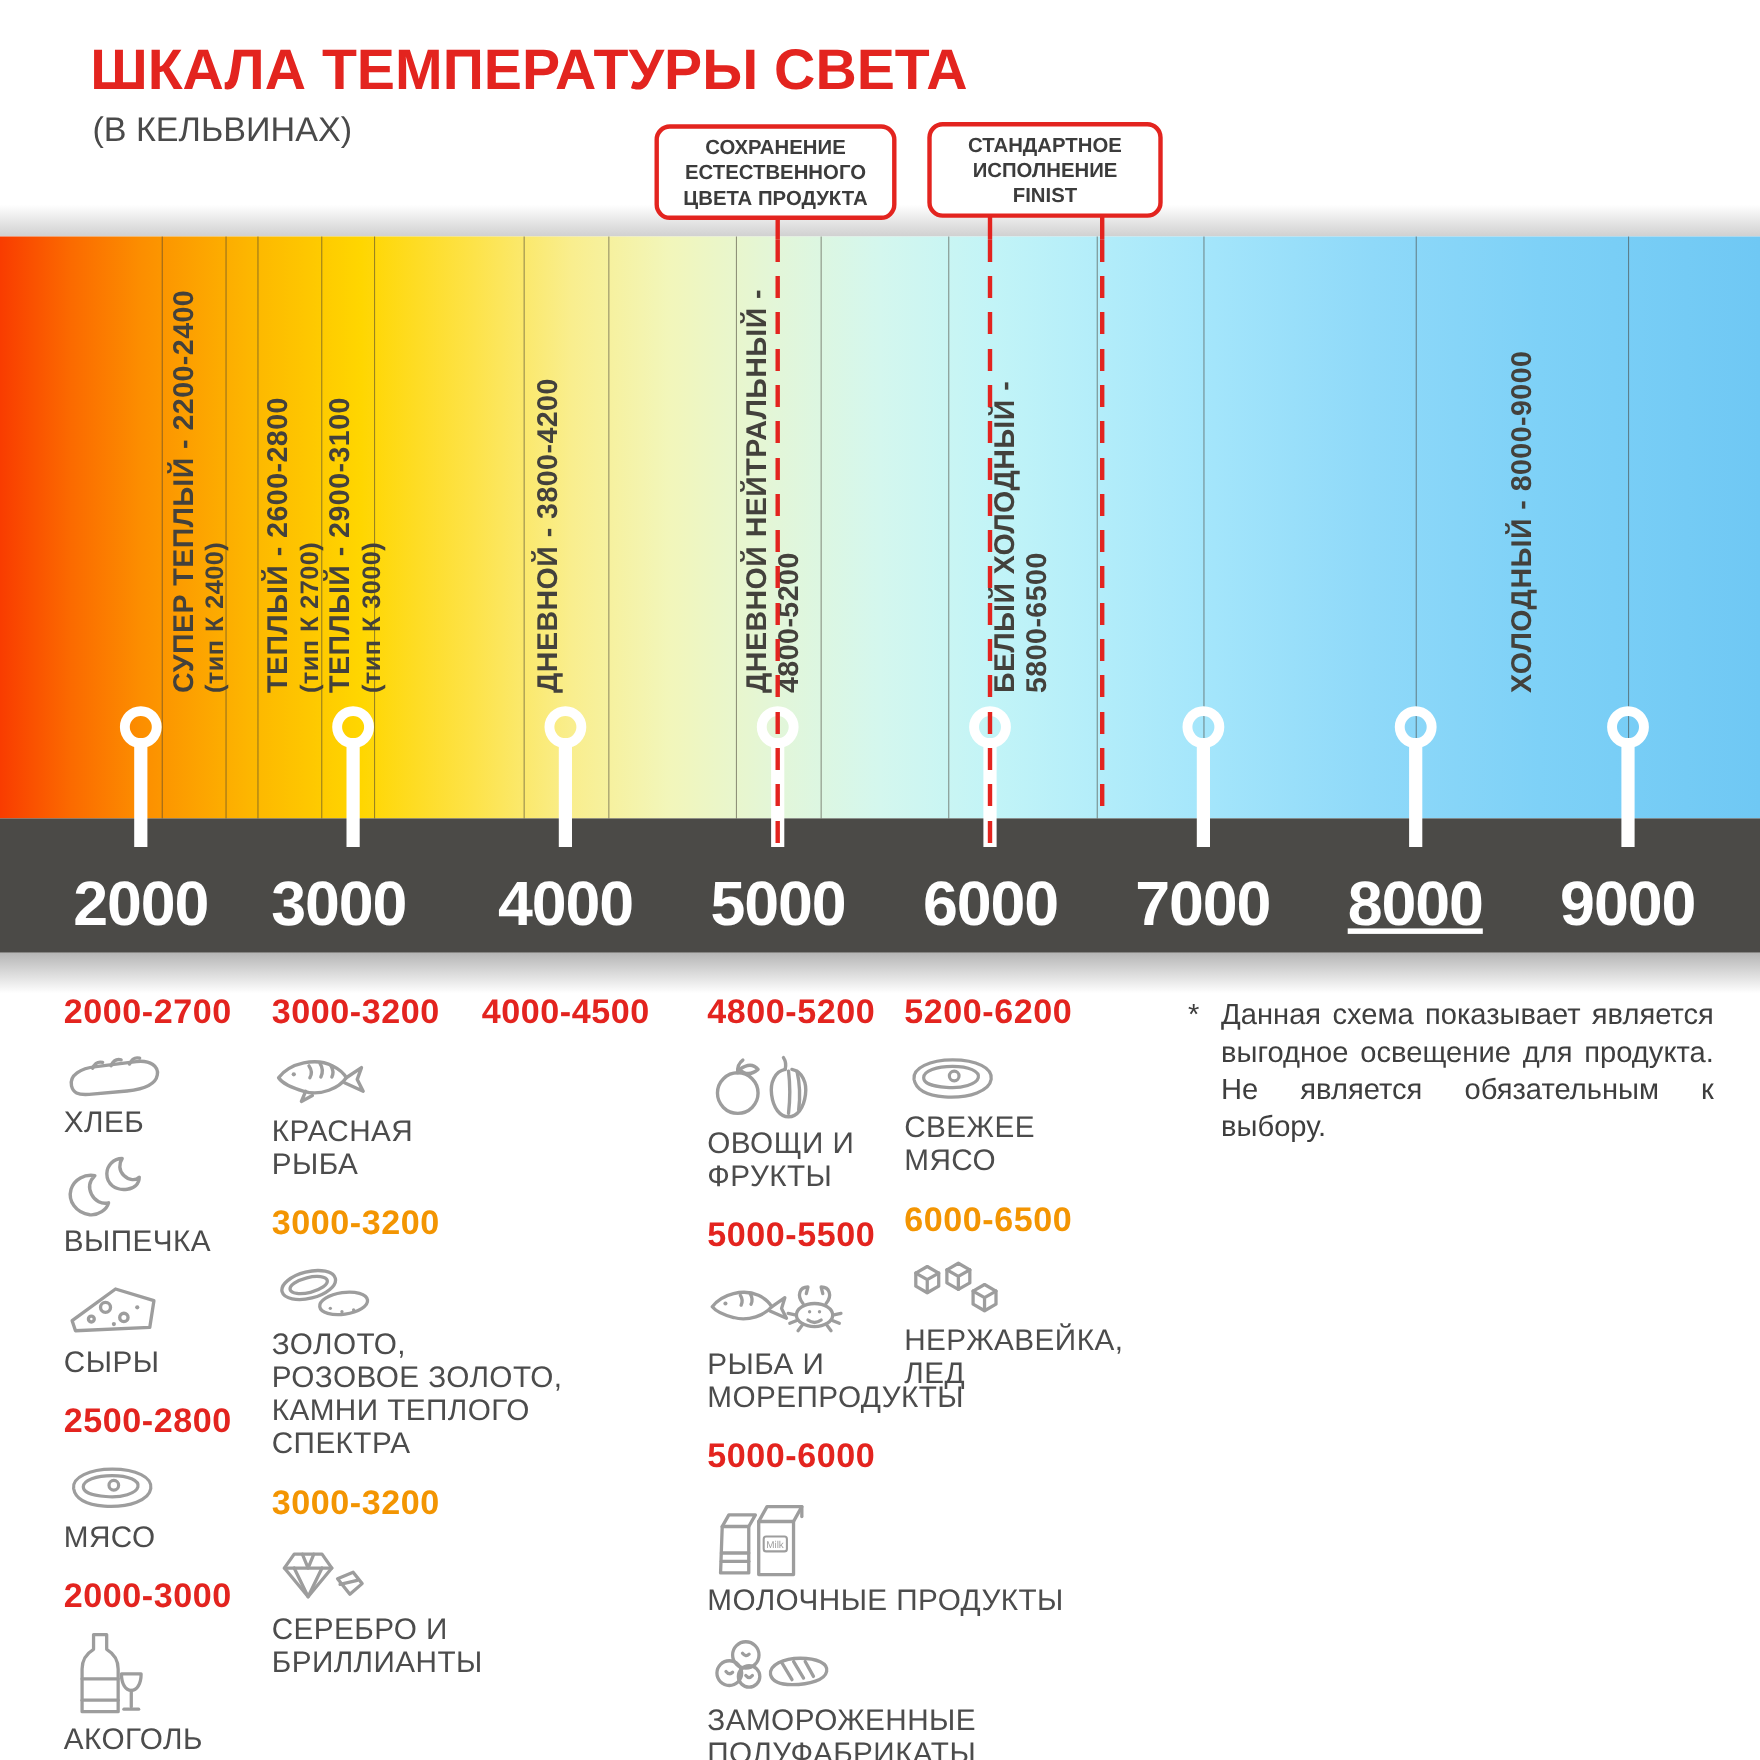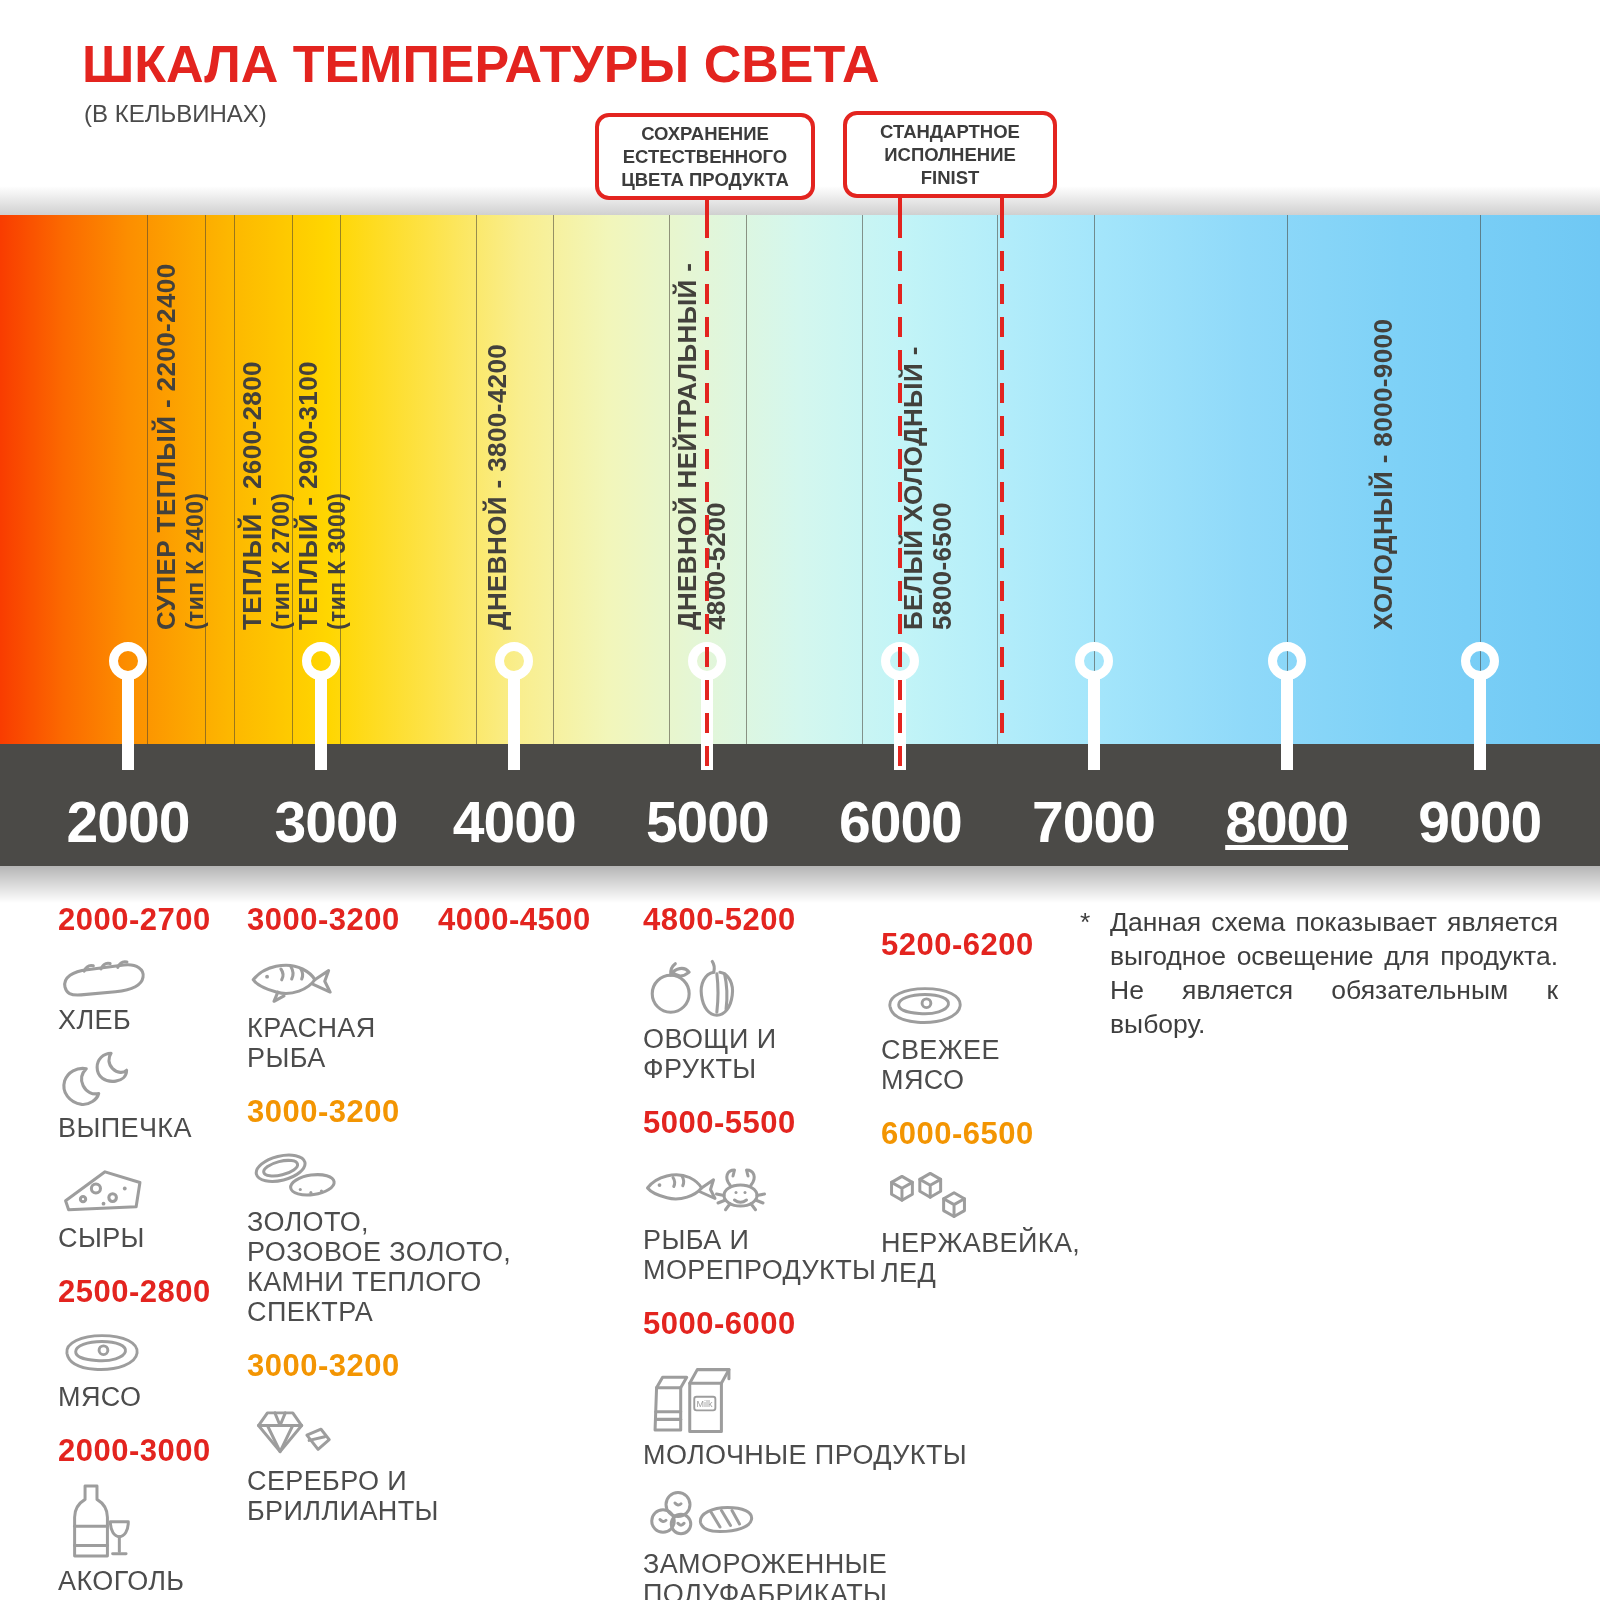--- a/index.html
+++ b/index.html
@@ -8,21 +8,21 @@
   *{box-sizing:border-box}
   html,body{margin:0;padding:0}
   body{
     width:1600px;height:1600px;position:relative;overflow:hidden;background:#fff;
     font-family:"Liberation Sans",sans-serif;
   }
   #stage{position:absolute;inset:0}
 
   
   #title{position:absolute;left:82px;top:34px;font-size:52px;font-weight:bold;color:var(--red);letter-spacing:0;white-space:nowrap}
-  #subtitle{position:absolute;left:84px;top:100px;font-size:24px;color:#4a4a4a;white-space:nowrap}
+  #subtitle{position:absolute;left:84px;top:100px;font-size:31px;color:#4a4a4a;white-space:nowrap}
 
   
   .callout{
     position:absolute;background:#fff;border:4px solid var(--red);border-radius:14px;
     display:flex;align-items:center;justify-content:center;text-align:center;
     font-weight:bold;font-size:18.5px;line-height:23px;color:#3c3c3c;z-index:30;
   }
   #callout-1{left:595px;top:113px;width:220px;height:87px;padding:6px 12px}
   #callout-2{left:843px;top:111px;width:214px;height:87px;padding:6px 18px}
 
@@ -135,21 +135,21 @@
     <div class="pin-stem" style="left: 701.3px; top: 679px; height: 91px;"></div>
     <div class="pin-ring" style="left: 881.4px; top: 642px;"></div>
     <div class="pin-stem" style="left: 894.4px; top: 679px; height: 91px;"></div>
     <div class="pin-ring" style="left: 1074.5px; top: 642px;"></div>
     <div class="pin-stem" style="left: 1087.5px; top: 679px; height: 91px;"></div>
     <div class="pin-ring" style="left: 1267.6px; top: 642px;"></div>
     <div class="pin-stem" style="left: 1280.6px; top: 679px; height: 91px;"></div>
     <div class="pin-ring" style="left: 1460.7px; top: 642px;"></div>
     <div class="pin-stem" style="left: 1473.7px; top: 679px; height: 91px;"></div>
     <div class="tick" style="left: 43px;">2000</div>
-    <div class="tick" style="left: 251px;">3000</div>
+    <div class="tick" style="left: 223px;">3000</div>
     <div class="tick" style="left: 429.2px;">4000</div>
     <div class="tick" style="left: 622.3px;">5000</div>
     <div class="tick" style="left: 815.4px;">6000</div>
     <div class="tick" style="left: 1008.5px;">7000</div>
     <div class="tick" style="left: 1201.6px; text-decoration: underline;">8000</div>
     <div class="tick" style="left: 1394.7px;">9000</div>
     <div class="red-stub" style="left: 705.3px; top: 199px; height: 19px;"></div>
     <div class="red-dash" style="left: 705.3px; top: 218px; height: 552px;"></div>
     <div class="red-stub" style="left: 898.4px; top: 197px; height: 21px;"></div>
     <div class="red-dash" style="left: 898.4px; top: 218px; height: 552px;"></div>
@@ -353,21 +353,21 @@
               <path d="M76,54 C74,42 92,34 112,34 C132,34 146,40 144,50 C142,60 124,66 102,66 C88,66 78,62 76,54 Z"></path>
               <line x1="90" y1="40" x2="102" y2="60"></line>
               <line x1="104" y1="38" x2="116" y2="58"></line>
               <line x1="118" y1="38" x2="128" y2="56"></line>
             </svg>
           </div>
           <div class="llabel">ЗАМОРОЖЕННЫЕ<br>ПОЛУФАБРИКАТЫ</div>
         </div>
       </div>
     </div>
-    <div class="lcol" style="left: 881px; margin-top: 25px;">
+    <div class="lcol" style="left: 822px;">
       <div class="lgroup">
         <div class="lrange red">5200-6200</div>
         <div class="litem">
           <div class="licon">
             <svg width="88" height="57" viewBox="0 0 120 78" fill="none" stroke="#9d9d9d" stroke-width="4" stroke-linecap="round" stroke-linejoin="round">
               <path d="M12,44 C10,30 32,20 60,20 C90,20 110,30 108,44 C106,58 82,68 50,66 C26,64 14,56 12,44 Z"></path>
               <path d="M24,42 C24,34 40,28 60,28 C80,28 94,34 92,42 C90,50 72,56 52,54 C36,53 24,49 24,42 Z"></path>
               <circle cx="62" cy="40" r="6"></circle>
             </svg>
           </div>

